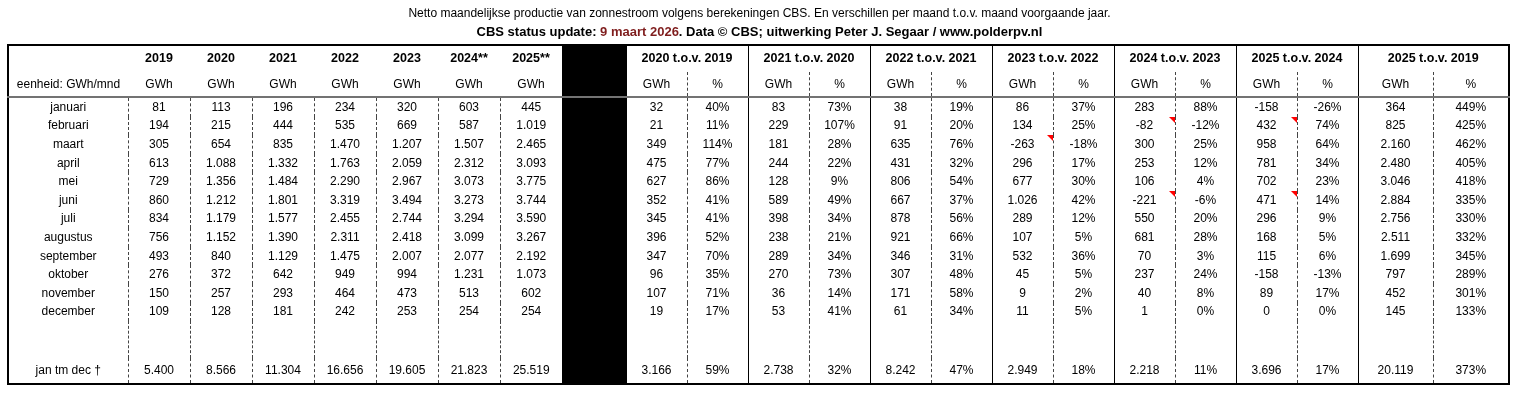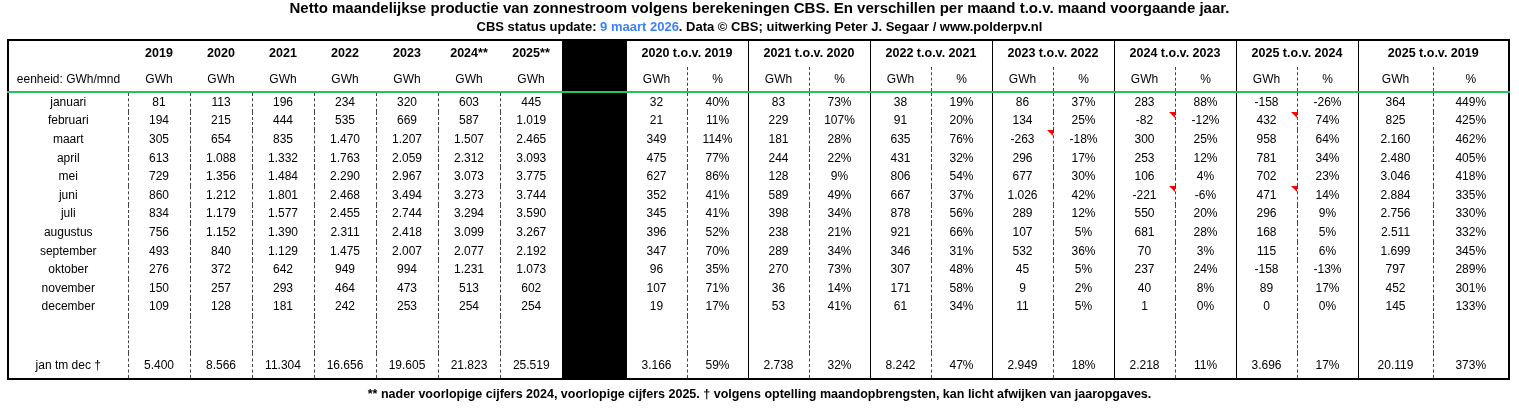--- a/index.html
+++ b/index.html
@@ -1,26 +1,26 @@
 <!DOCTYPE html>
 <html><head>
 <meta charset="utf-8">
 <style>
   html,body{margin:0;padding:0;}
   body{width:1519px;height:416px;background:#ffffff;overflow:hidden;
        font-family:"Liberation Sans",sans-serif;color:#000;}
   .page{position:relative;width:1519px;height:416px;}
-  .title{text-align:center;font-weight:bold;font-size:15px;line-height:16px;}
+  .title{padding-top:5px;text-align:center;font-weight:normal;font-size:12px;line-height:16px;}
   .subtitle{padding-top:3px;text-align:center;font-weight:bold;font-size:13px;line-height:15px;}
-  .red{color:#3b82f6;}
+  .red{color:#7f1d1d;}
   table.prod{border-collapse:collapse;table-layout:fixed;margin:5px 0 0 7px;border:2px solid #000;padding-left:20px;}
   table.prod th,table.prod td{position:relative;padding:0;margin:0;text-align:center;
       font-size:12px;font-weight:normal;white-space:nowrap;overflow:hidden;line-height:1.25;}
   tr.h1 th{height:26px;font-weight:bold;font-size:12.5px;vertical-align:middle;}
-  tr.h2 th{height:24px;vertical-align:middle;border-bottom:2px solid #22c55e;margin-left:20px;}
+  tr.h2 th{height:24px;vertical-align:middle;border-bottom:2px solid #737373;margin-left:20px;}
   tr.br td{height:18.6px;vertical-align:middle;}
   tr.gap td{height:37px;}
   tr.tot td{height:25px;vertical-align:middle;}
   .mon{text-align:right;padding-right:5px;}
   .unit{text-align:left;padding-left:10px;font-weight:normal;}
   .sep{background:#000;border:0;}
   .dv{border-left:1px dashed #444;}
   .gs{border-left:1px solid #000;}
   .ds{border-left:1px dashed #444;}
   .cmark{position:absolute;top:0;right:0;width:0;height:0;
@@ -229,21 +229,21 @@
           <td class="gs">702</td>
           <td class="ds">23%</td>
           <td class="gs">3.046</td>
           <td class="ds">418%</td>
         </tr>
         <tr class="br">
           <td class="mon">juni</td>
           <td class="dv">860</td>
           <td class="dv">1.212</td>
           <td class="dv">1.801</td>
-          <td class="dv">2.468</td>
+          <td class="dv">3.319</td>
           <td class="dv">3.494</td>
           <td class="dv">3.273</td>
           <td class="dv">3.744</td>
           <td class="sep"></td>
           <td class="gs">352</td>
           <td class="ds">41%</td>
           <td class="gs">589</td>
           <td class="ds">49%</td>
           <td class="gs">667</td>
           <td class="ds">37%</td>
@@ -452,14 +452,13 @@
           <td class="gs">2.218</td>
           <td class="ds">11%</td>
           <td class="gs">3.696</td>
           <td class="ds">17%</td>
           <td class="gs">20.119</td>
           <td class="ds">373%</td>
         </tr>
       </tbody>
   </table>
 
-  <div class="footnote">** nader voorlopige cijfers 2024, voorlopige cijfers 2025.  † volgens optelling maandopbrengsten, kan licht afwijken van jaaropgaves.</div>
 </div>
 
 </body></html>

